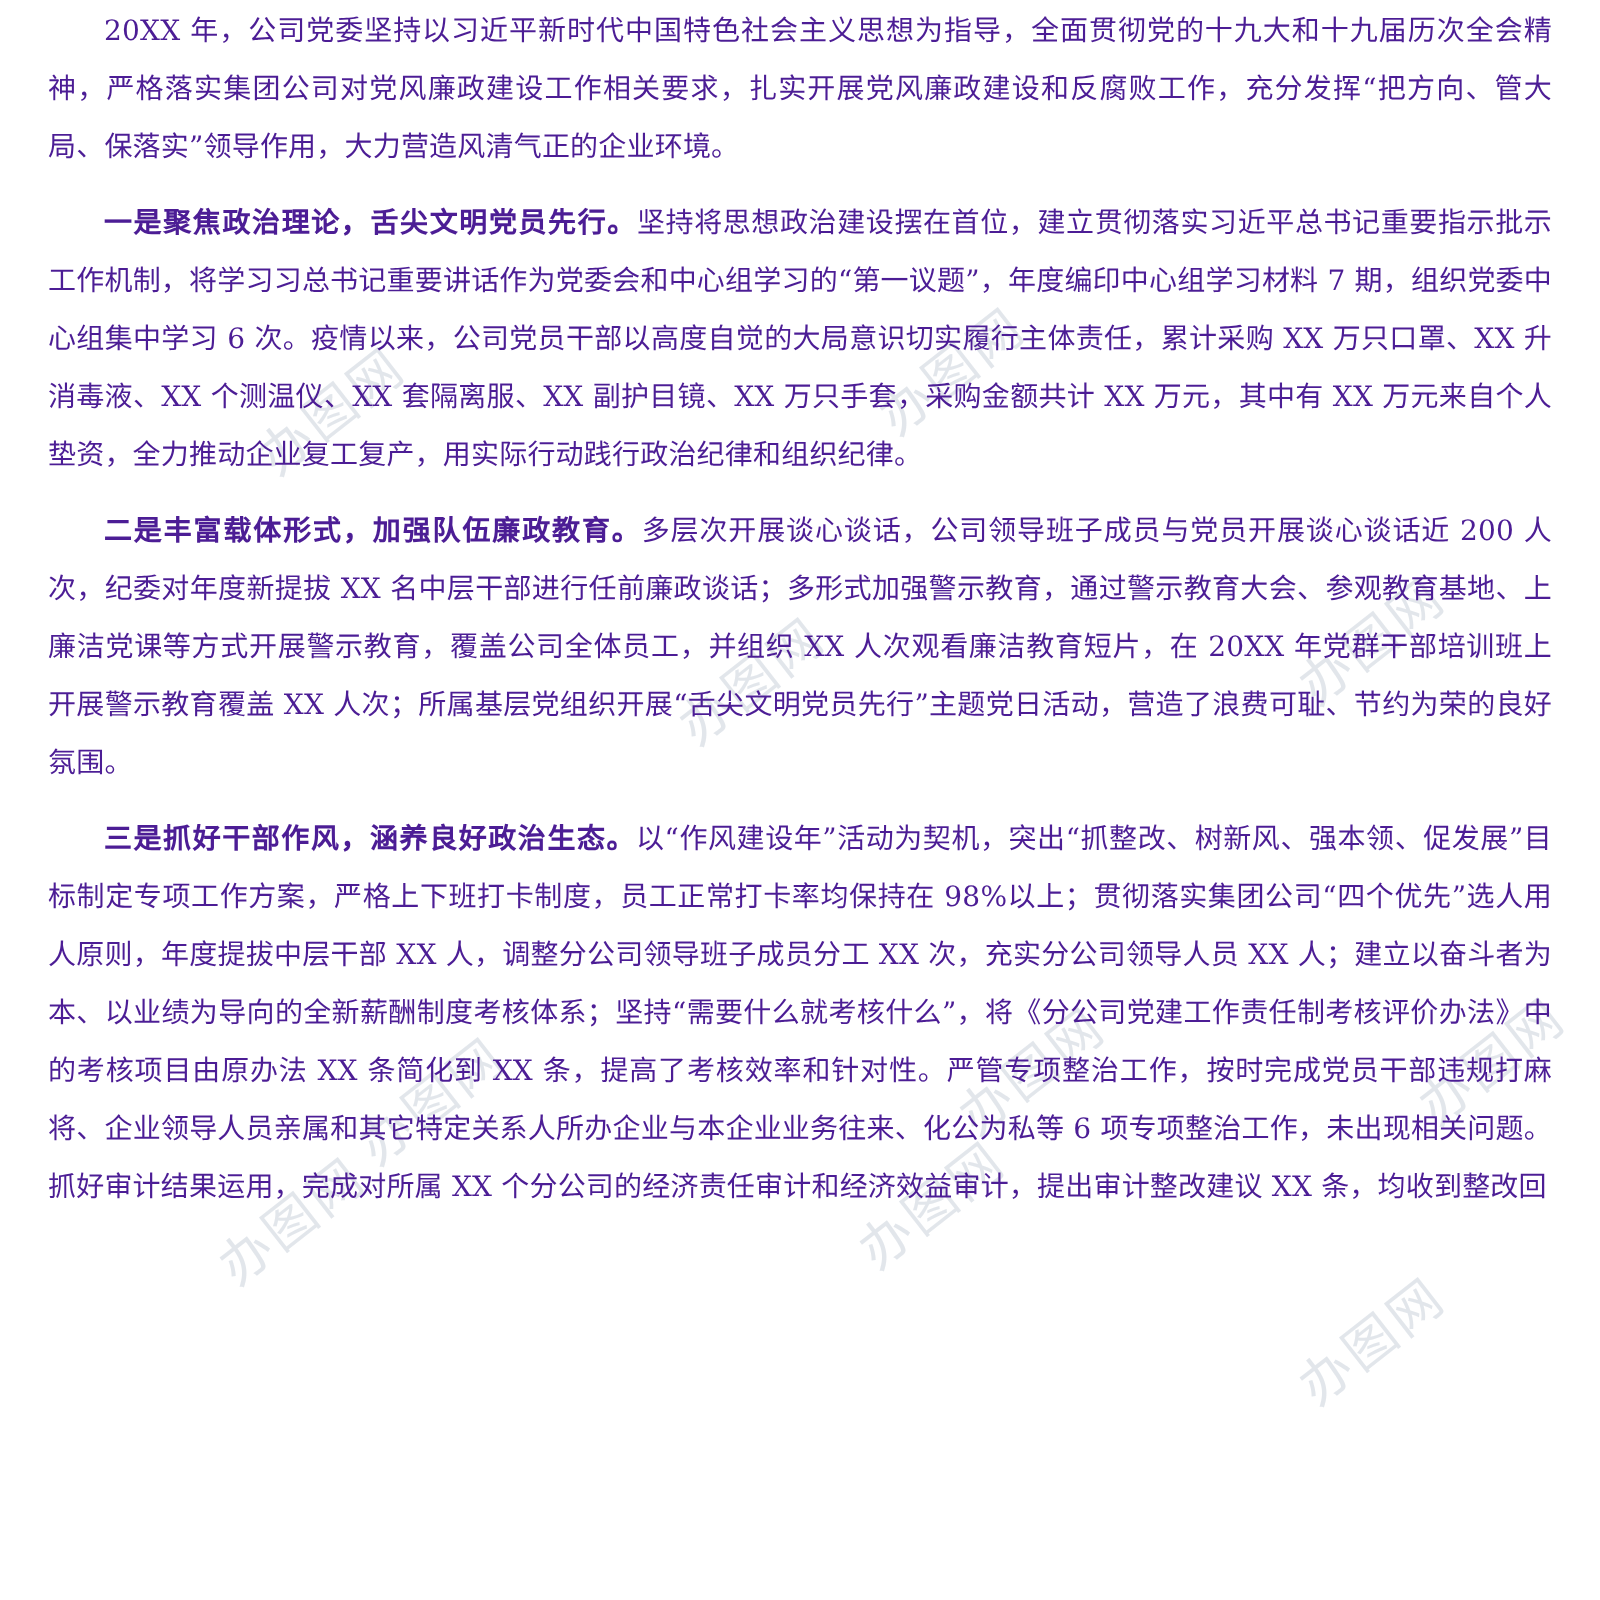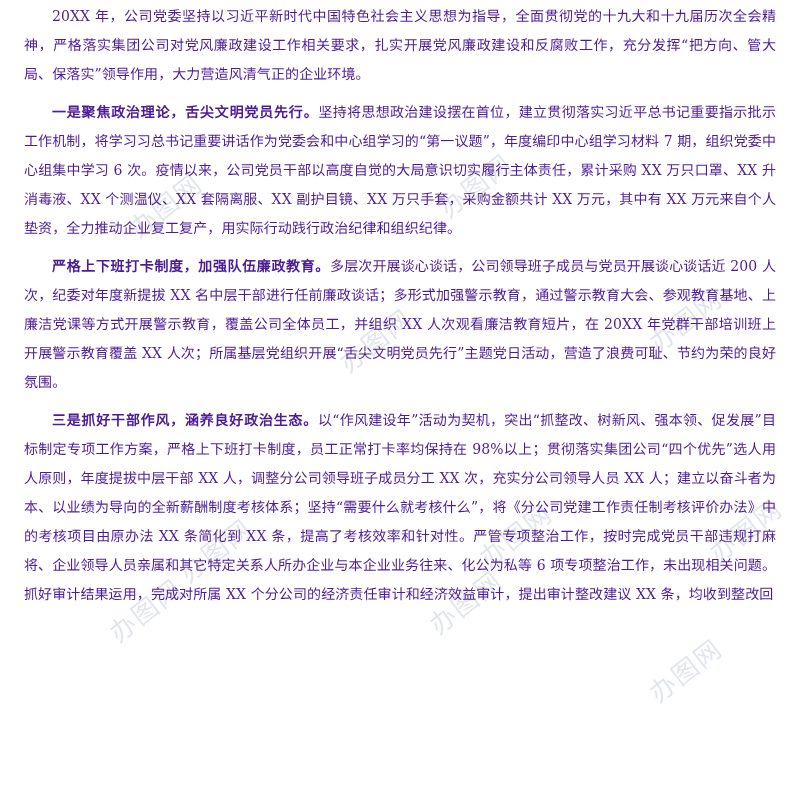--- a/index.html
+++ b/index.html
@@ -121,21 +121,21 @@
 
       <p class="para first">
         <span class="body-text">20XX 年，公司党委坚持以习近平新时代中国特色社会主义思想为指导，全面贯彻党的十九大和十九届历次全会精神，严格落实集团公司对党风廉政建设工作相关要求，扎实开展党风廉政建设和反腐败工作，充分发挥“把方向、管大局、保落实”领导作用，大力营造风清气正的企业环境。</span>
       </p>
 
       <p class="para">
         <span class="lead">一是聚焦政治理论，舌尖文明党员先行。</span><span class="body-text">坚持将思想政治建设摆在首位，建立贯彻落实习近平总书记重要指示批示工作机制，将学习习总书记重要讲话作为党委会和中心组学习的“第一议题”，年度编印中心组学习材料 7 期，组织党委中心组集中学习 6 次。疫情以来，公司党员干部以高度自觉的大局意识切实履行主体责任，累计采购 XX 万只口罩、XX 升消毒液、XX 个测温仪、XX 套隔离服、XX 副护目镜、XX 万只手套，采购金额共计 XX 万元，其中有 XX 万元来自个人垫资，全力推动企业复工复产，用实际行动践行政治纪律和组织纪律。</span>
       </p>
 
       <p class="para">
-        <span class="lead">严格上下班打卡制度，加强队伍廉政教育。</span><span class="body-text">多层次开展谈心谈话，公司领导班子成员与党员开展谈心谈话近 200 人次，纪委对年度新提拔 XX 名中层干部进行任前廉政谈话；多形式加强警示教育，通过警示教育大会、参观教育基地、上廉洁党课等方式开展警示教育，覆盖公司全体员工，并组织 XX 人次观看廉洁教育短片，在 20XX 年党群干部培训班上开展警示教育覆盖 XX 人次；所属基层党组织开展“舌尖文明党员先行”主题党日活动，营造了浪费可耻、节约为荣的良好氛围。</span>
+        <span class="lead">二是丰富载体形式，加强队伍廉政教育。</span><span class="body-text">多层次开展谈心谈话，公司领导班子成员与党员开展谈心谈话近 200 人次，纪委对年度新提拔 XX 名中层干部进行任前廉政谈话；多形式加强警示教育，通过警示教育大会、参观教育基地、上廉洁党课等方式开展警示教育，覆盖公司全体员工，并组织 XX 人次观看廉洁教育短片，在 20XX 年党群干部培训班上开展警示教育覆盖 XX 人次；所属基层党组织开展“舌尖文明党员先行”主题党日活动，营造了浪费可耻、节约为荣的良好氛围。</span>
       </p>
 
       <p class="para">
         <span class="lead">三是抓好干部作风，涵养良好政治生态。</span><span class="body-text">以“作风建设年”活动为契机，突出“抓整改、树新风、强本领、促发展”目标制定专项工作方案，严格上下班打卡制度，员工正常打卡率均保持在 98%以上；贯彻落实集团公司“四个优先”选人用人原则，年度提拔中层干部 XX 人，调整分公司领导班子成员分工 XX 次，充实分公司领导人员 XX 人；建立以奋斗者为本、以业绩为导向的全新薪酬制度考核体系；坚持“需要什么就考核什么”，将《分公司党建工作责任制考核评价办法》中的考核项目由原办法 XX 条简化到 XX 条，提高了考核效率和针对性。严管专项整治工作，按时完成党员干部违规打麻将、企业领导人员亲属和其它特定关系人所办企业与本企业业务往来、化公为私等 6 项专项整治工作，未出现相关问题。抓好审计结果运用，完成对所属 XX 个分公司的经济责任审计和经济效益审计，提出审计整改建议 XX 条，均收到整改回</span>
       </p>
 
     </div>
 
     <div class="page-break"></div>
 

